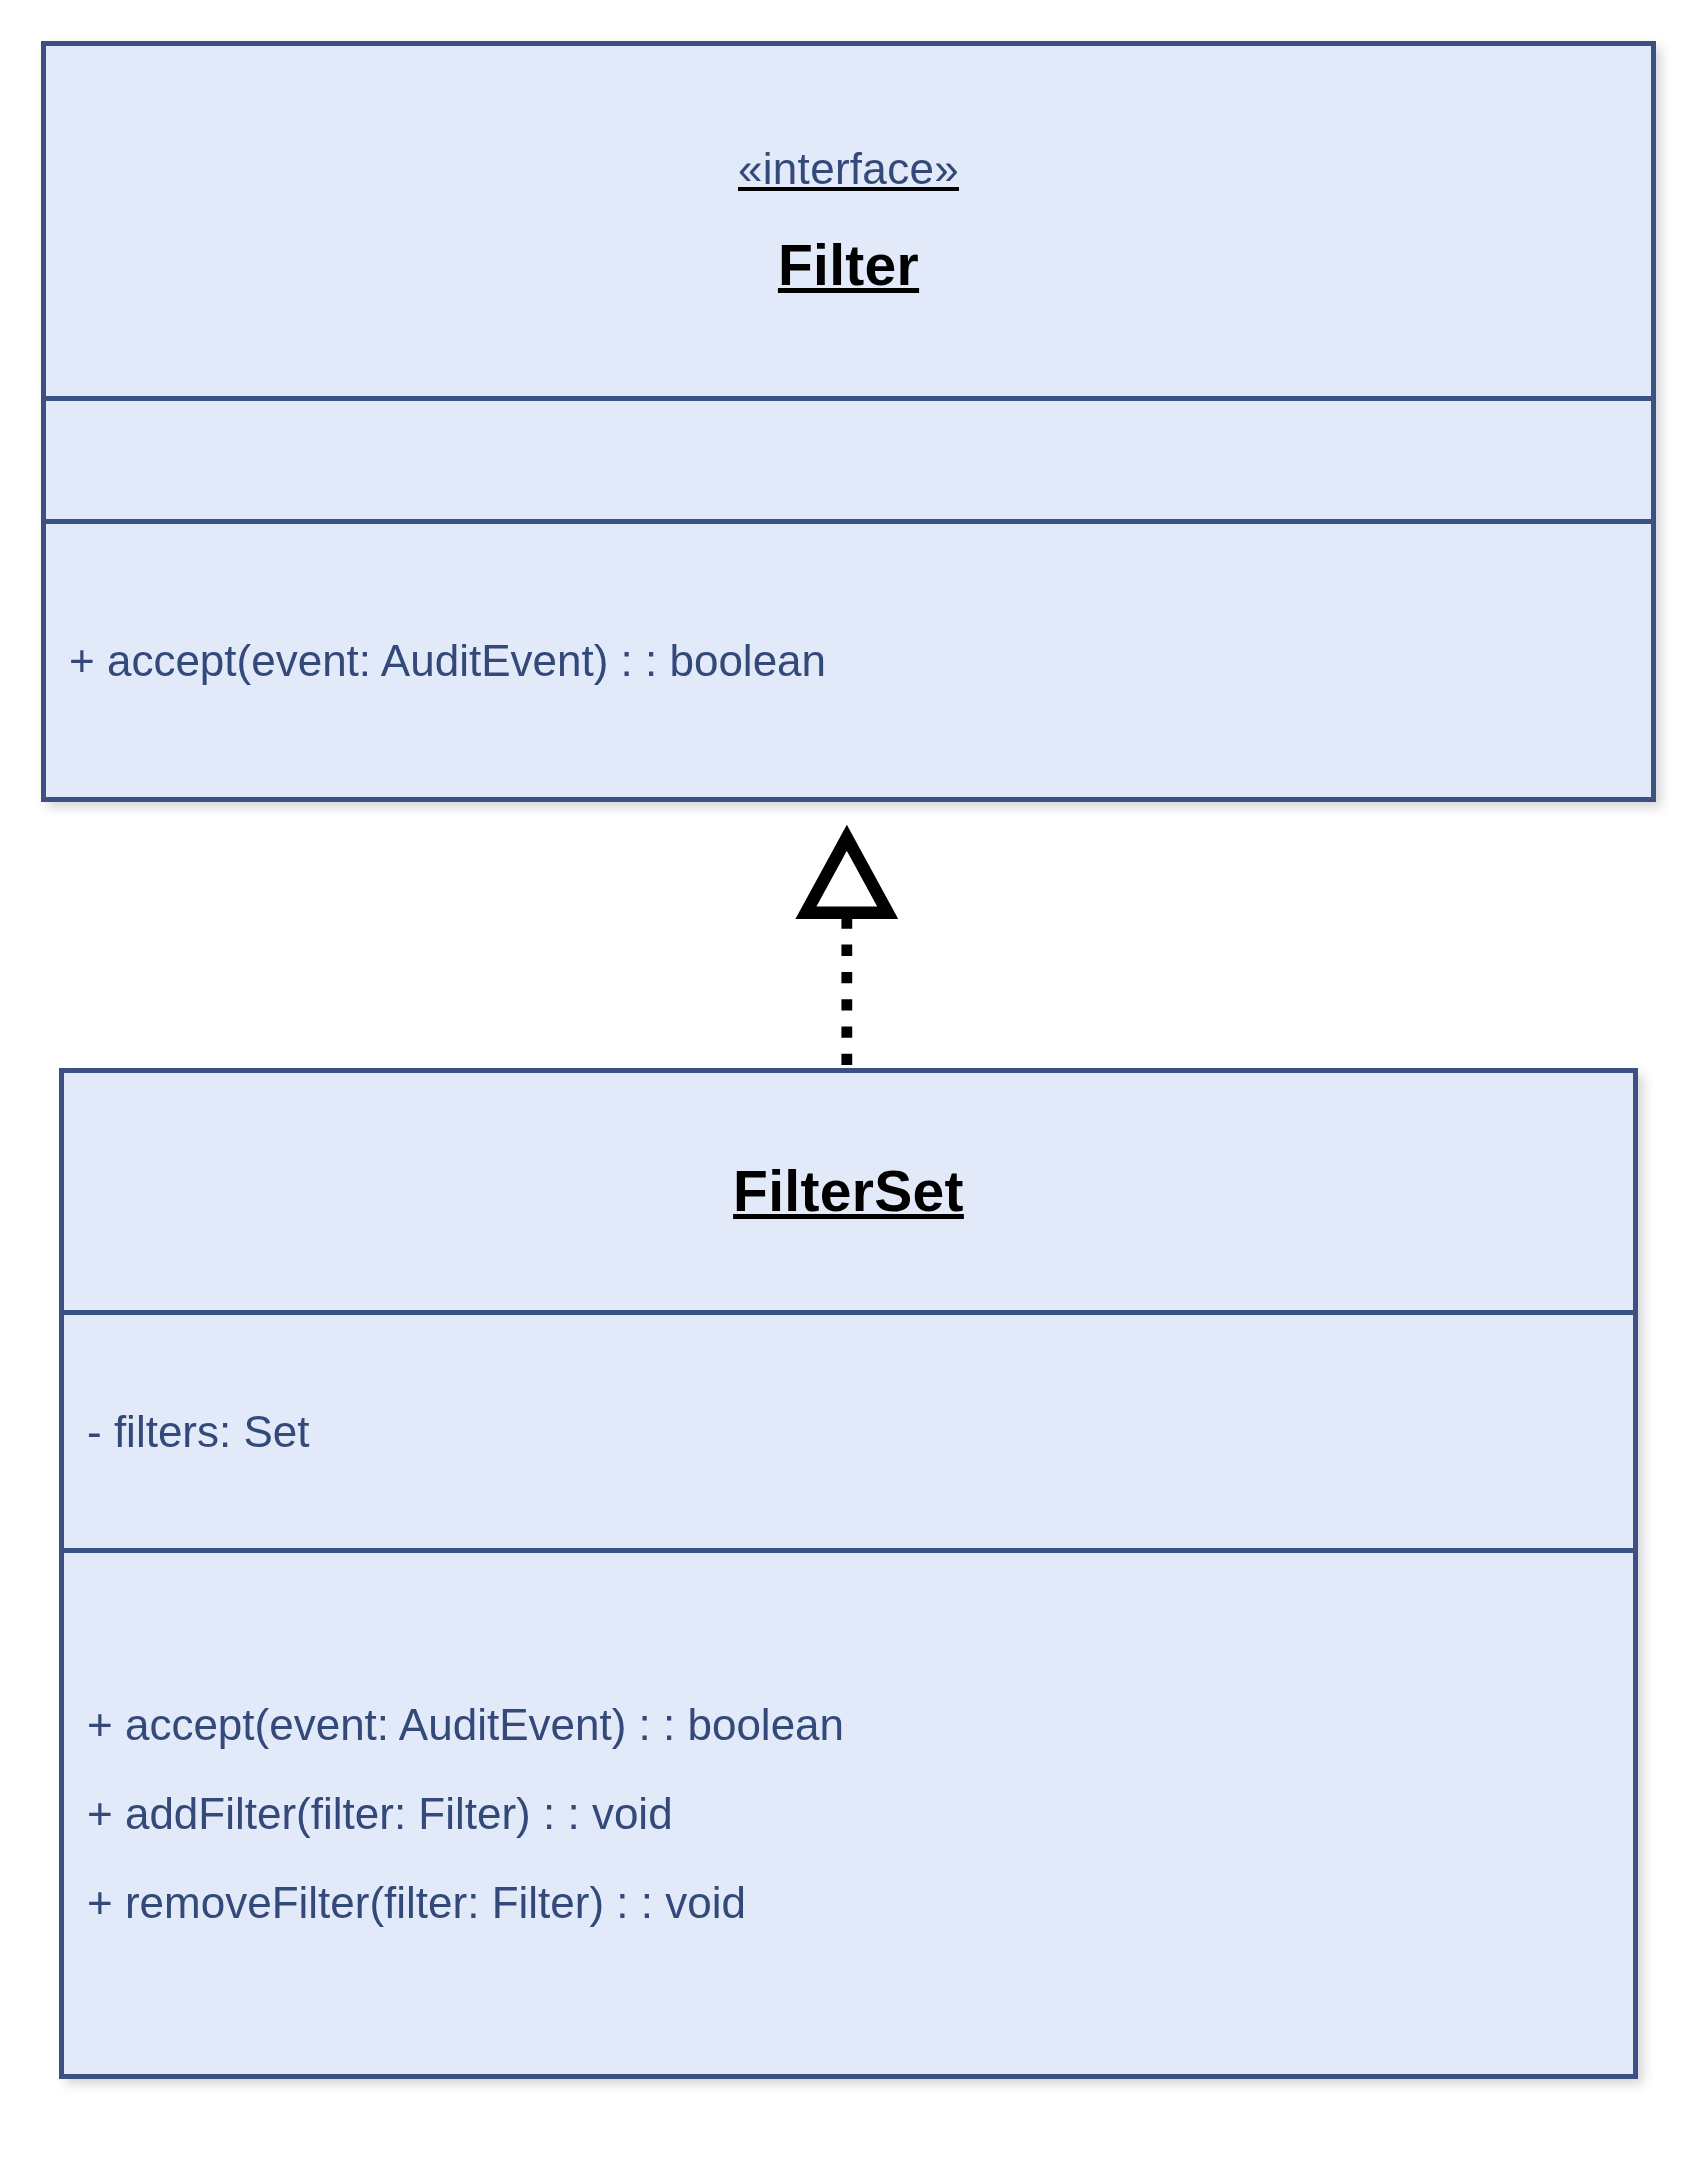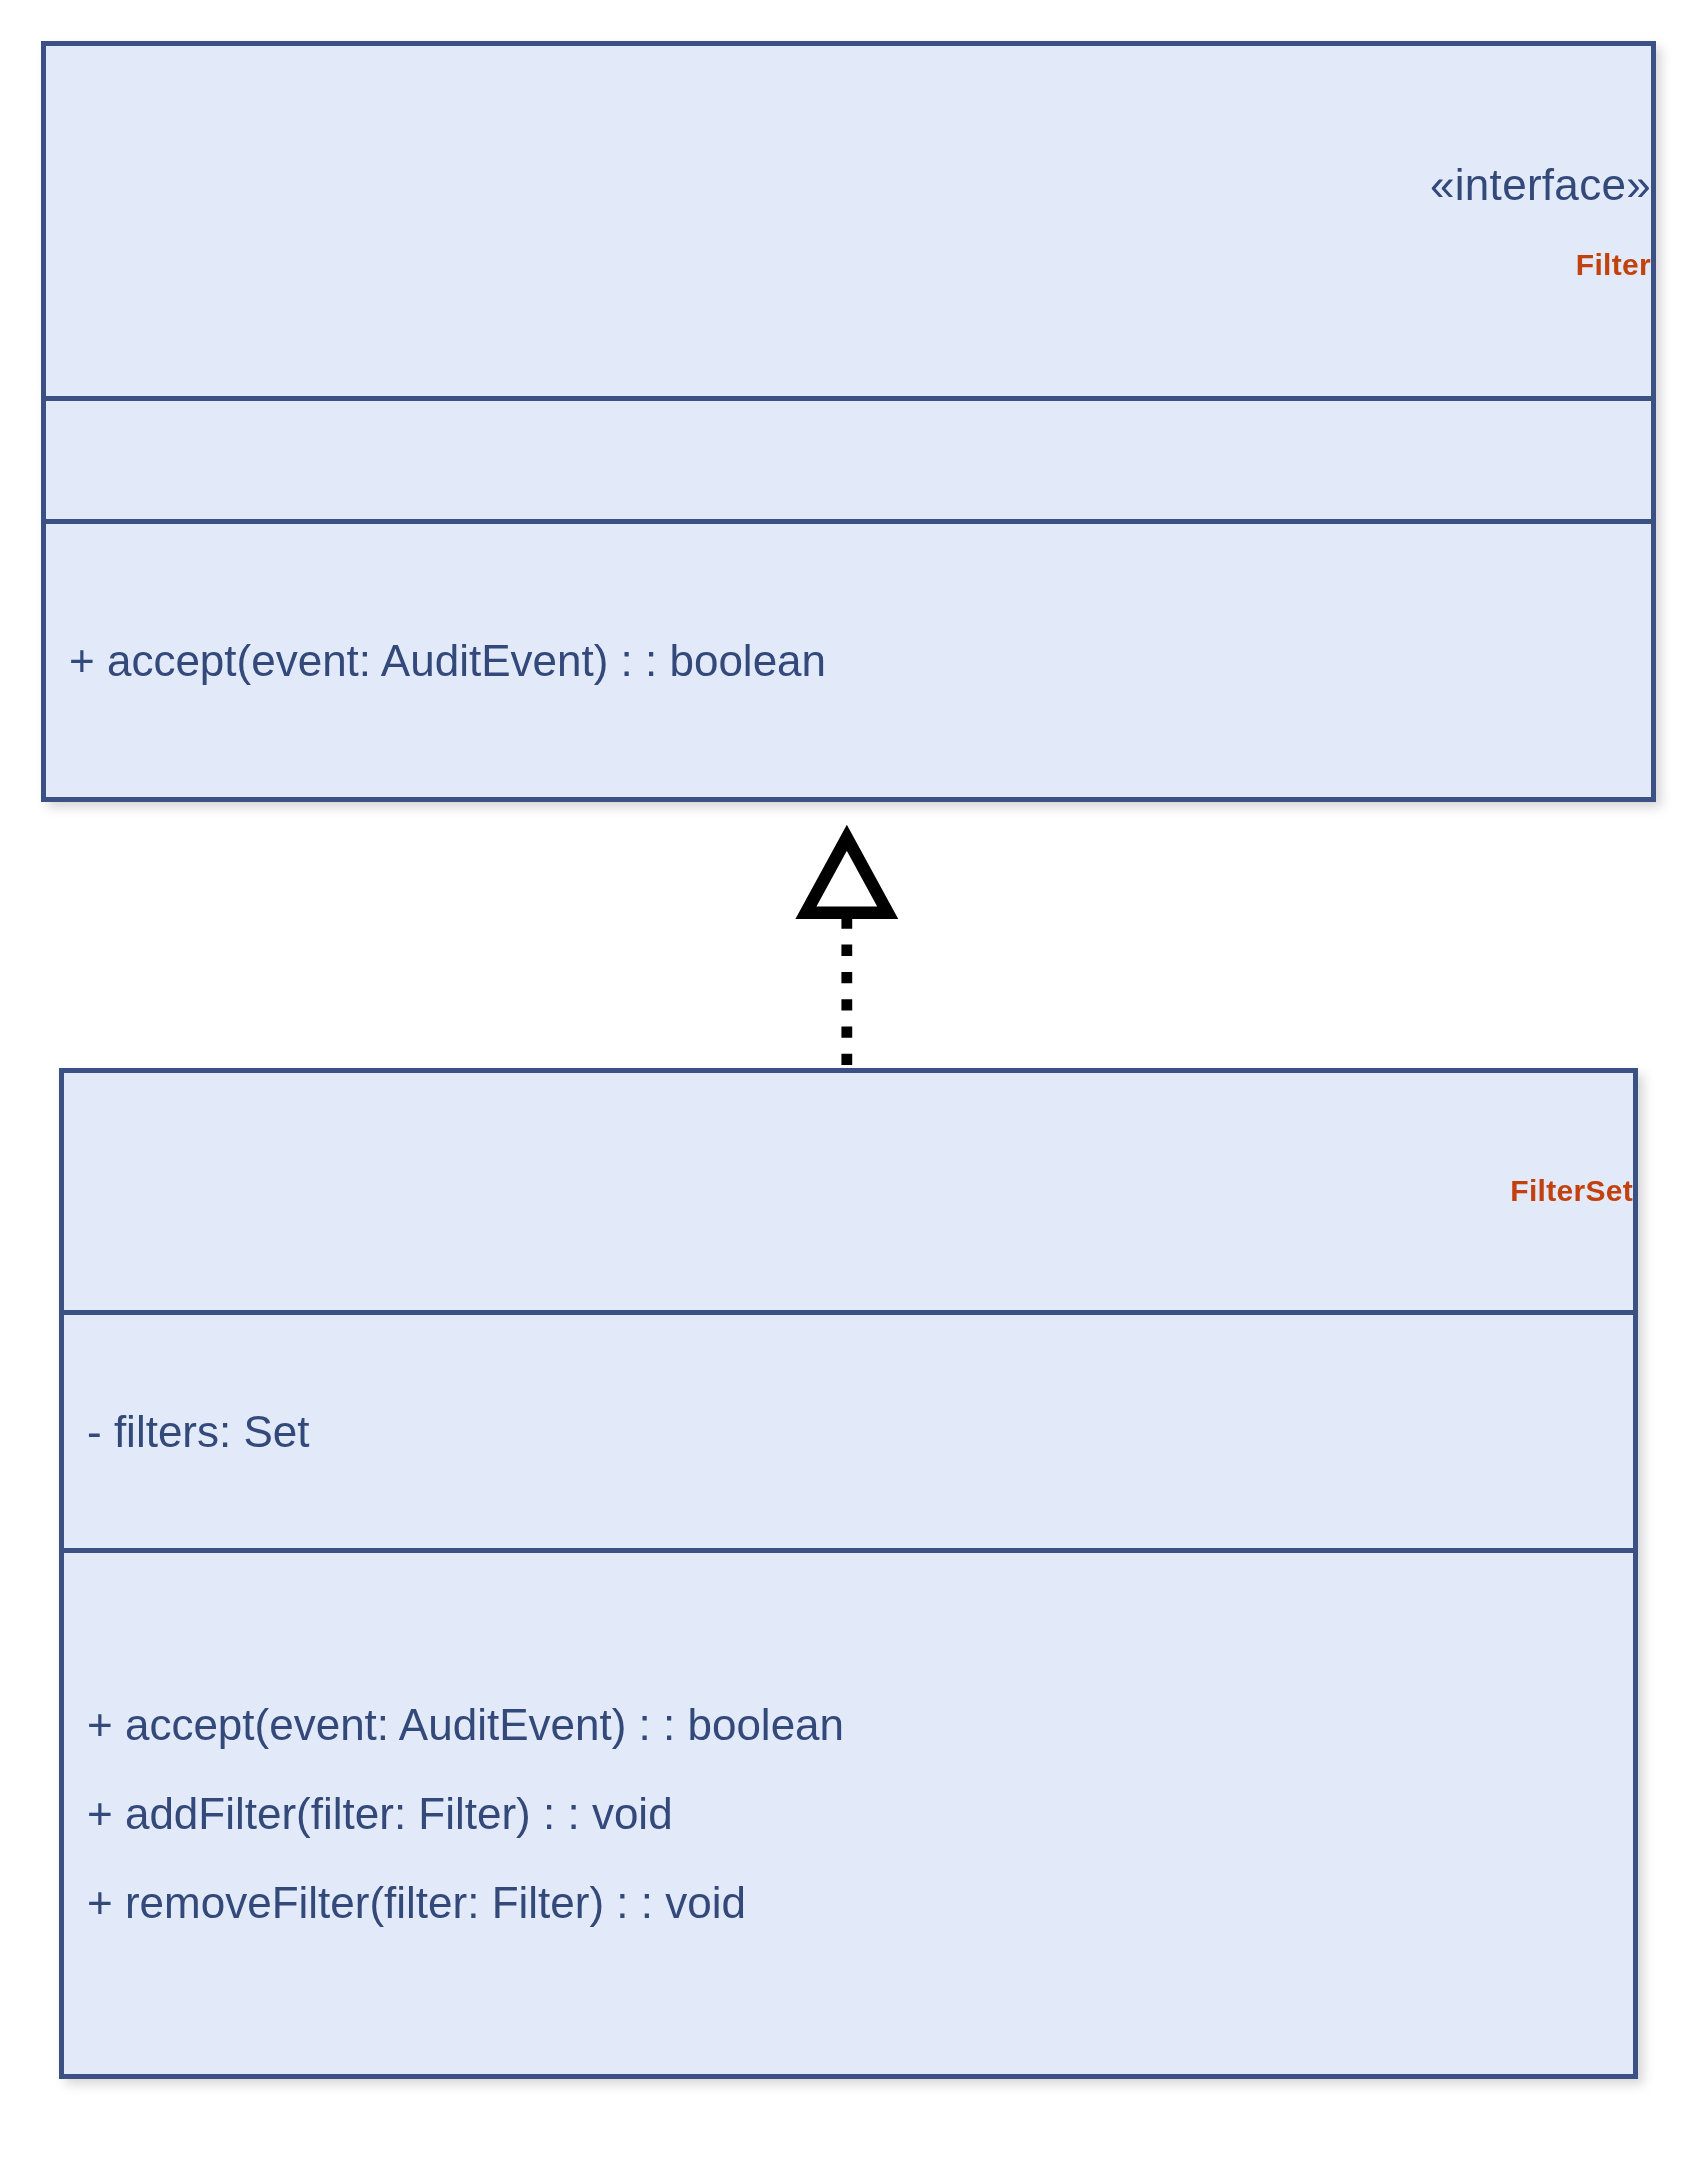--- a/index.html
+++ b/index.html
@@ -42,39 +42,40 @@
     background: #e2e9f9;
     display: flex;
     flex-direction: column;
     justify-content: center;
   }
   .uml-compartment + .uml-compartment {
     border-top: 5.7px solid #3b5183;
   }
 
   .compartment-header {
-    align-items: flex-end;
+    align-items: center;
     text-align: center;
+    text-decoration: underline;
   }
   .compartment-body {
     align-items: flex-start;
     text-align: left;
   }
 
   .stereotype {
     color: #33497a;
     font-size: 44px;
     font-weight: 400;
     line-height: 1.14;
     letter-spacing: 0.3px;
   }
 
   .class-name {
-    color: #c2410c;
-    font-size: 30px;
+    color: #000000;
+    font-size: 57px;
     font-weight: bold;
     line-height: 1.14;
     letter-spacing: 0.3px;
   }
 
   .member-line {
     color: #33497a;
     font-size: 44px;
     font-weight: 400;
     line-height: 1.00;

